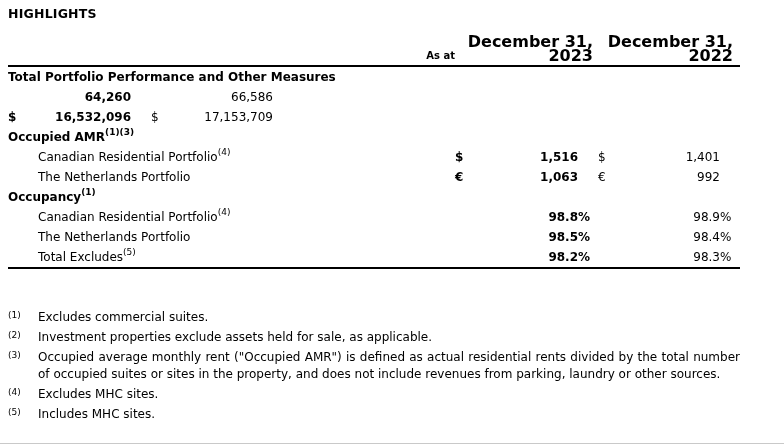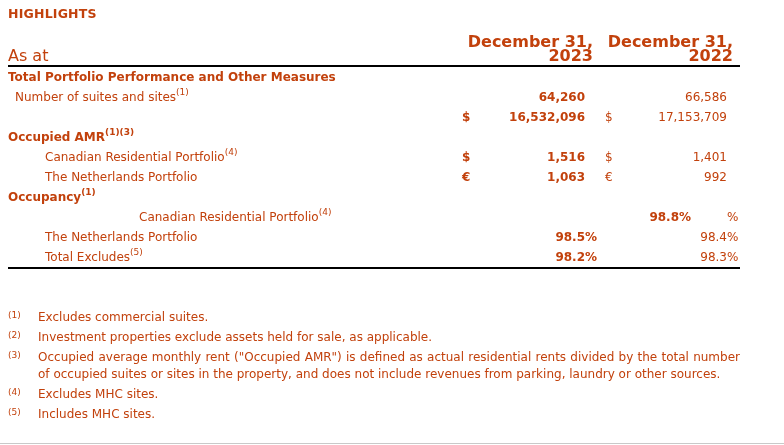--- a/index.html
+++ b/index.html
@@ -1,29 +1,29 @@
 <!DOCTYPE html>
 <html><head>
 <meta charset="utf-8">
 <style>
   html,body{margin:0;padding:0;background:#fff;}
   .page{position:relative;width:784px;height:445px;background:#fff;overflow:hidden;
-        font-family:"DejaVu Sans","Liberation Sans",sans-serif;color:#c2410c;}
+        font-family:"DejaVu Sans","Liberation Sans",sans-serif;color:#000000;}
   .inner{padding:6px 0 0 8px;width:732px;}
   .title{font-weight:bold;font-size:12.5px;letter-spacing:.2px;}
   
   .hdr-row{display:flex;align-items:flex-end;margin-top:14px;border-bottom:2px solid #000;padding-bottom:2px;}
-  .asat{width:447px;font-weight:normal;font-size:16px;line-height:14px;}
+  .asat{width:447px;font-weight:bold;font-size:10px;line-height:14px;text-align:right;}
   .colhead{font-weight:bold;font-size:16px;line-height:14px;text-align:right;white-space:pre-line;}
   .c23{width:138px;}
   .c22{width:135px;}
   .spacer5{width:5px;flex:none;}
   
   .tbody{border-bottom:2px solid #000;}
-  .trow{display:flex;height:20px;line-height:20px;font-size:12px;justify-content:flex-end;}
+  .trow{display:flex;height:20px;line-height:20px;font-size:12px;}
   .cell-label{width:447px;box-sizing:border-box;flex:none;white-space:nowrap;}
   .cell-label.indent{padding-left:30px;}
   .section .cell-label{font-weight:bold;width:732px;}
   .cur{width:28px;flex:none;}
   .val{width:95px;flex:none;text-align:right;}
   .val22{width:94px;}
   .pctslot{width:15px;flex:none;}
   .pctslot22{width:13px;}
   .b{font-weight:bold;}
   sup.lblsup{font-size:9px;line-height:0;position:relative;top:-1px;}
@@ -51,21 +51,20 @@
       <div class="spacer5"></div>
       <div class="colhead c22">December 31,
 2022</div>
     </div>
 
     <div class="tbody">
         <div class="trow section">
           <div class="cell-label"><span>Total Portfolio Performance and Other Measures</span></div>
         </div>
         <div class="trow">
-          <div class="cell-label"><span>Number of suites and sites</span><sup class="lblsup">(1)</sup></div>
           <div class="cur b"></div>
           <div class="val b">64,260</div>
           <div class="pctslot b"></div>
           <div class="spacer5"></div>
           <div class="cur"></div>
           <div class="val val22">66,586</div>
           <div class="pctslot pctslot22"></div>
         </div>
         <div class="trow">
           <div class="cur b">$</div>
@@ -102,20 +101,21 @@
         <div class="trow section">
           <div class="cell-label"><span>Occupancy</span><sup class="lblsup">(1)</sup></div>
         </div>
         <div class="trow">
           <div class="cell-label indent"><span>Canadian Residential Portfolio</span><sup class="lblsup">(4)</sup></div>
           <div class="cur b"></div>
           <div class="val b">98.8</div>
           <div class="pctslot b">%</div>
           <div class="spacer5"></div>
           <div class="cur"></div>
+          <div class="val val22">98.9</div>
           <div class="pctslot pctslot22">%</div>
         </div>
         <div class="trow">
           <div class="cell-label indent"><span>The Netherlands Portfolio</span></div>
           <div class="cur b"></div>
           <div class="val b">98.5</div>
           <div class="pctslot b">%</div>
           <div class="spacer5"></div>
           <div class="cur"></div>
           <div class="val val22">98.4</div>

